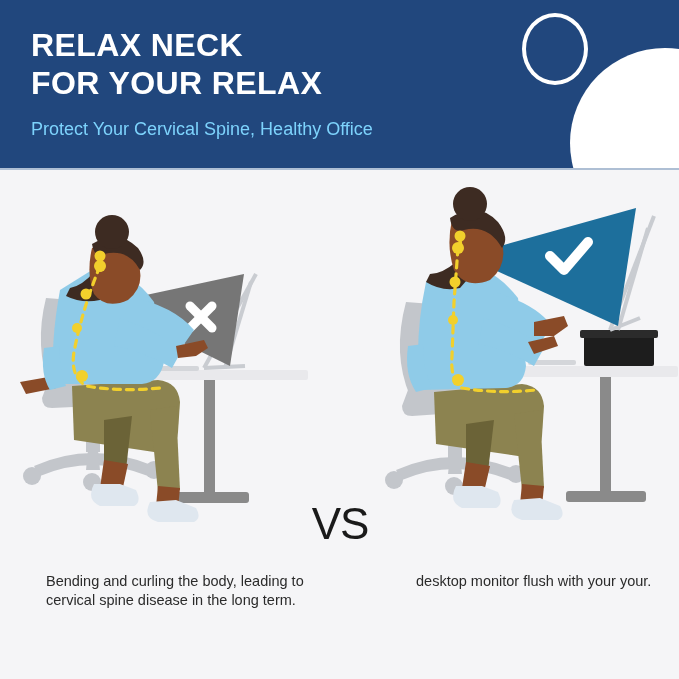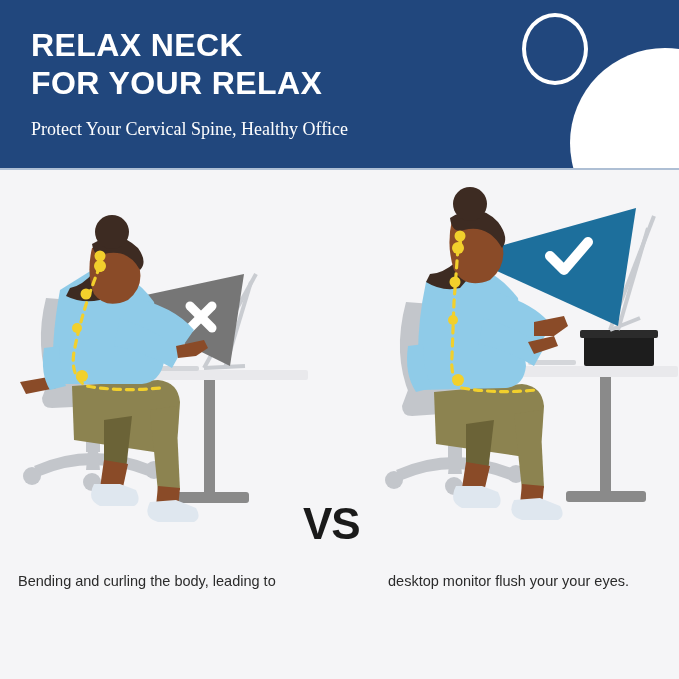--- a/index.html
+++ b/index.html
@@ -54,27 +54,26 @@
   }
   .title-line {
     color: #ffffff;
     font-size: 32px;
     font-weight: bold;
     letter-spacing: 0.4px;
     line-height: 38px;
     white-space: nowrap;
   }
   .subtitle {
-    color: #ffffff;
+    color: #7dd3fc;
     font-size: 18px;
     font-weight: normal;
     line-height: 22px;
     margin-top: 16px;
     white-space: nowrap;
-    font-family: Liberation Serif, serif;
   }
   .header-bottom-rule {
     position: absolute;
     left: 0; top: 168px;
     width: 679px;
     height: 2px;
     background: #aebfd4;
   }
 
   
@@ -92,39 +91,40 @@
   }
   .panel-left  { left: 8px; }
   .panel-right { left: 378px; }
   .panel svg { display: block; width: 300px; height: 380px; }
 
   .vs-badge {
     position: absolute;
     left: 303px;
     top: 330px;
     width: 74px;
+    text-align: center;
     font-size: 44px;
-    font-weight: bold;
+    font-weight: normal;
     color: #1a1a1a;
     letter-spacing: -1px;
     line-height: 48px;
   }
 
   
   .caption {
     position: absolute;
     top: 572px;
     font-size: 14.5px;
     line-height: 19px;
     color: #2b2b2b;
     width: 290px;
   }
   .caption-left  { left: 18px; }
   .caption-right { left: 388px; }
-  .caption-line { display: block; white-space: nowrap; }
+  .caption-line { display: block; white-space: nowrap; margin-left: 28px; }
 </style>
 </head>
 <body>
 
 <div id="infographic">
 
   <div class="header">
     <div class="header-deco-circle"></div>
     <div class="header-deco-ring"></div>
     <div class="header-text">
@@ -296,18 +296,19 @@
           <circle cx="77" cy="112" r="5.5" fill="#f2d02c"></circle>
           <circle cx="75" cy="150" r="5" fill="#f2d02c"></circle>
           <circle cx="80" cy="210" r="6" fill="#f2d02c"></circle>
         </g>
       </svg>
     </div>
   </div>
 
   <div class="caption caption-left">
     <span class="caption-line">Bending and curling the body, leading to</span>
+    <span class="caption-line">cervical spine disease in the long term.</span>
   </div>
   <div class="caption caption-right">
-    <span class="caption-line">desktop monitor flush your your eyes.</span>
+    <span class="caption-line">desktop monitor flush with your your.</span>
   </div>
 
 </div>
 
 </body></html>

